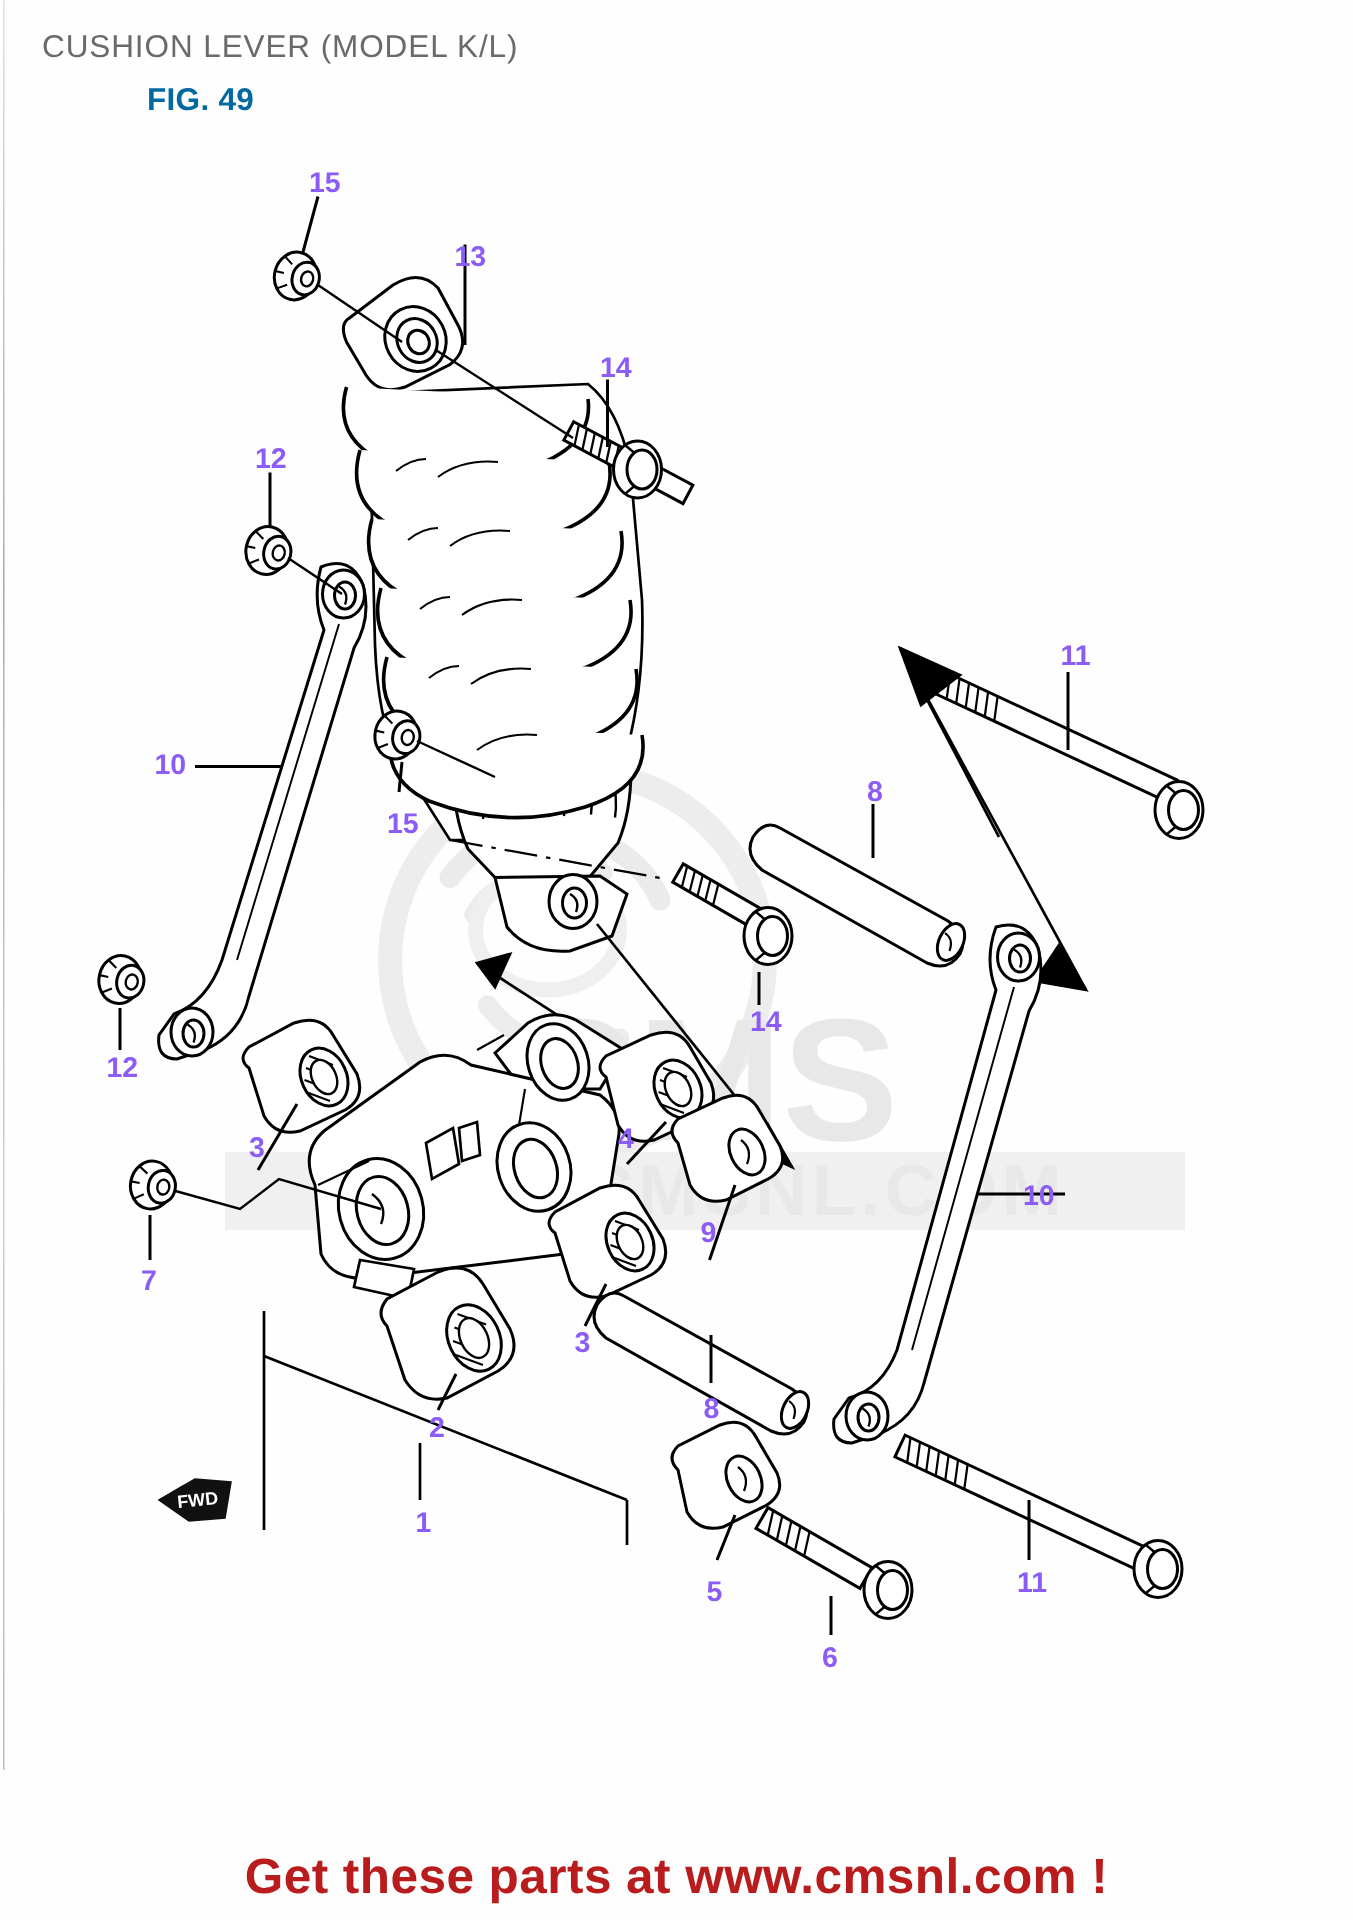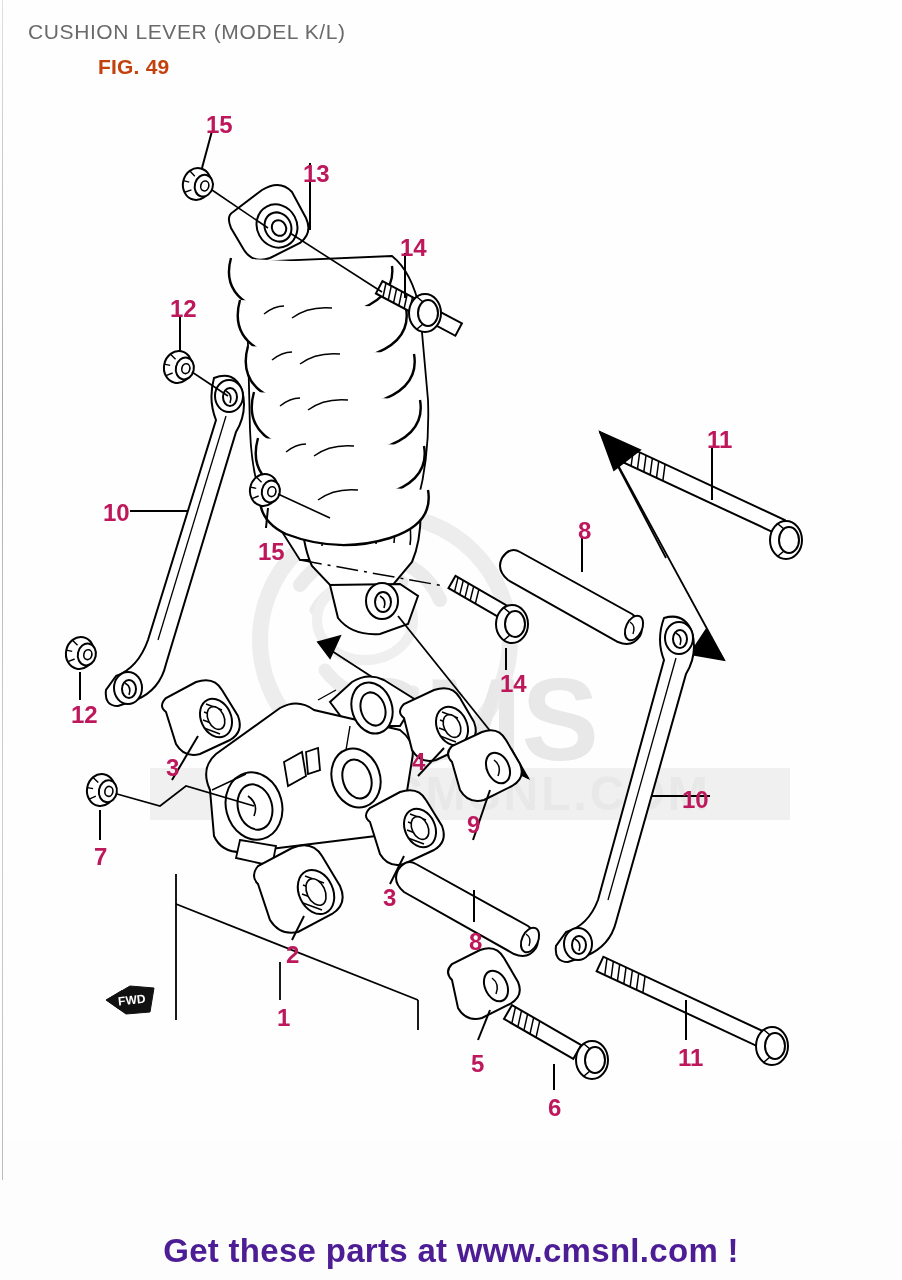--- a/index.html
+++ b/index.html
@@ -35,43 +35,43 @@
     letter-spacing: .6px;
     color: #6a6a6a;
     white-space: nowrap;
   }
   #fig {
     position: absolute;
     left: 98px; top: 55px;
     font-size: 21px;
     font-weight: bold;
     letter-spacing: .2px;
-    color: #c2410c;
+    color: #0369a1;
     white-space: nowrap;
   }
   #footer {
     position: absolute;
     left: 0; top: 1232px;
     width: 902px;
     text-align: center;
     font-size: 33px;
     font-weight: bold;
-    color: #4c1d95;
+    color: #b91c1c;
     letter-spacing: .3px;
   }
   svg#art {
     position: absolute;
     left: 0; top: 0;
     width: 902px; height: 1280px;
   }
   .lbl {
     position: absolute;
-    font-size: 24px;
+    font-size: 19px;
     font-weight: bold;
-    color: #be185d;
+    color: #8b5cf6;
     font-family: "Liberation Sans", sans-serif;
     line-height: 1;
   }
   .wm-text {
     font-family: "Liberation Sans", sans-serif;
     font-weight: bold;
     fill: #e8e8e8;
   }
 </style>
 </head>

